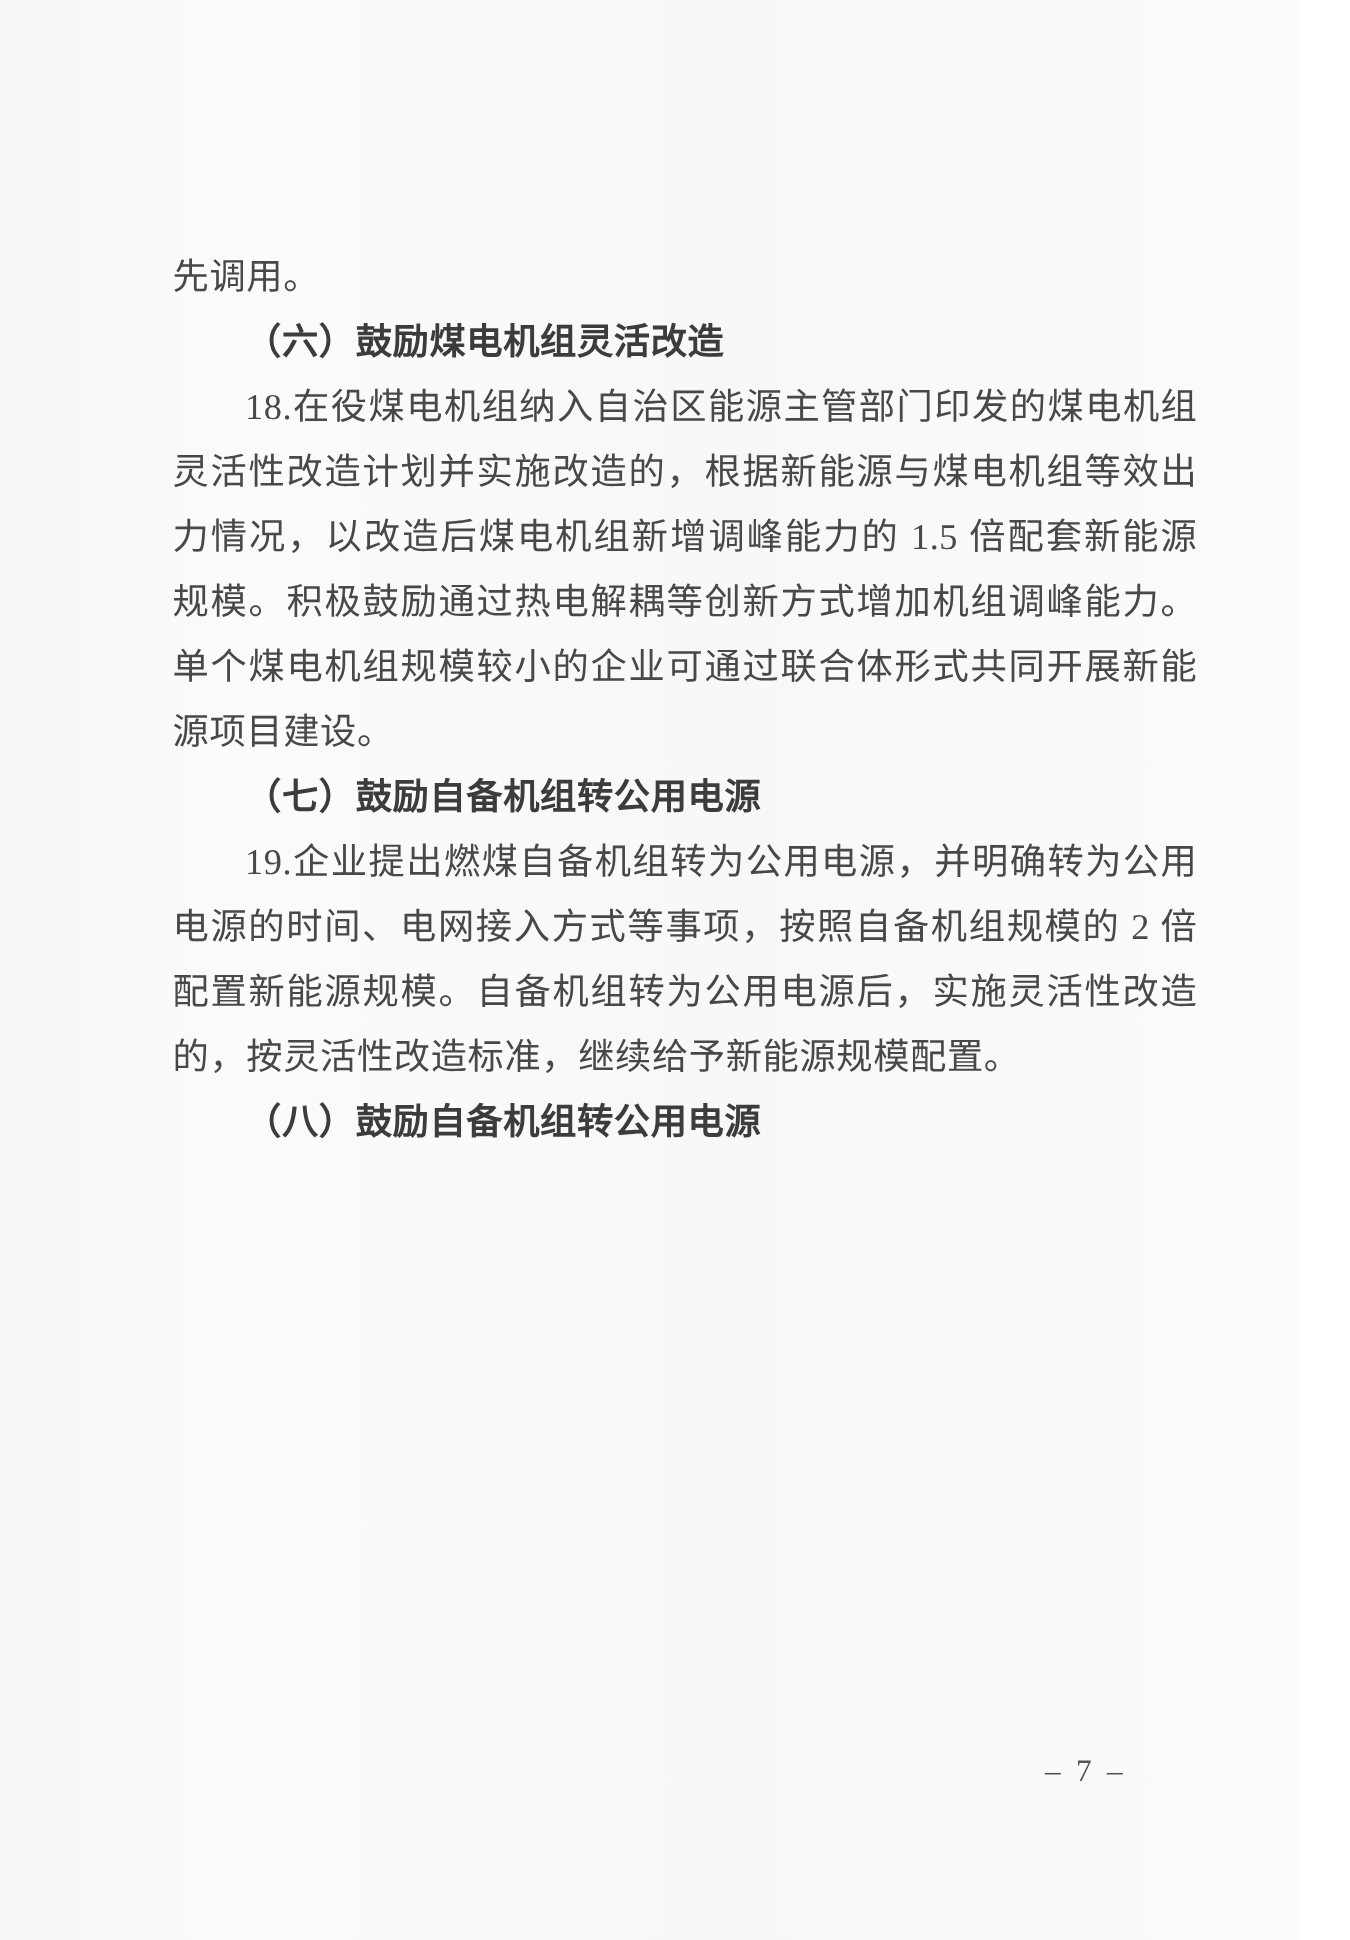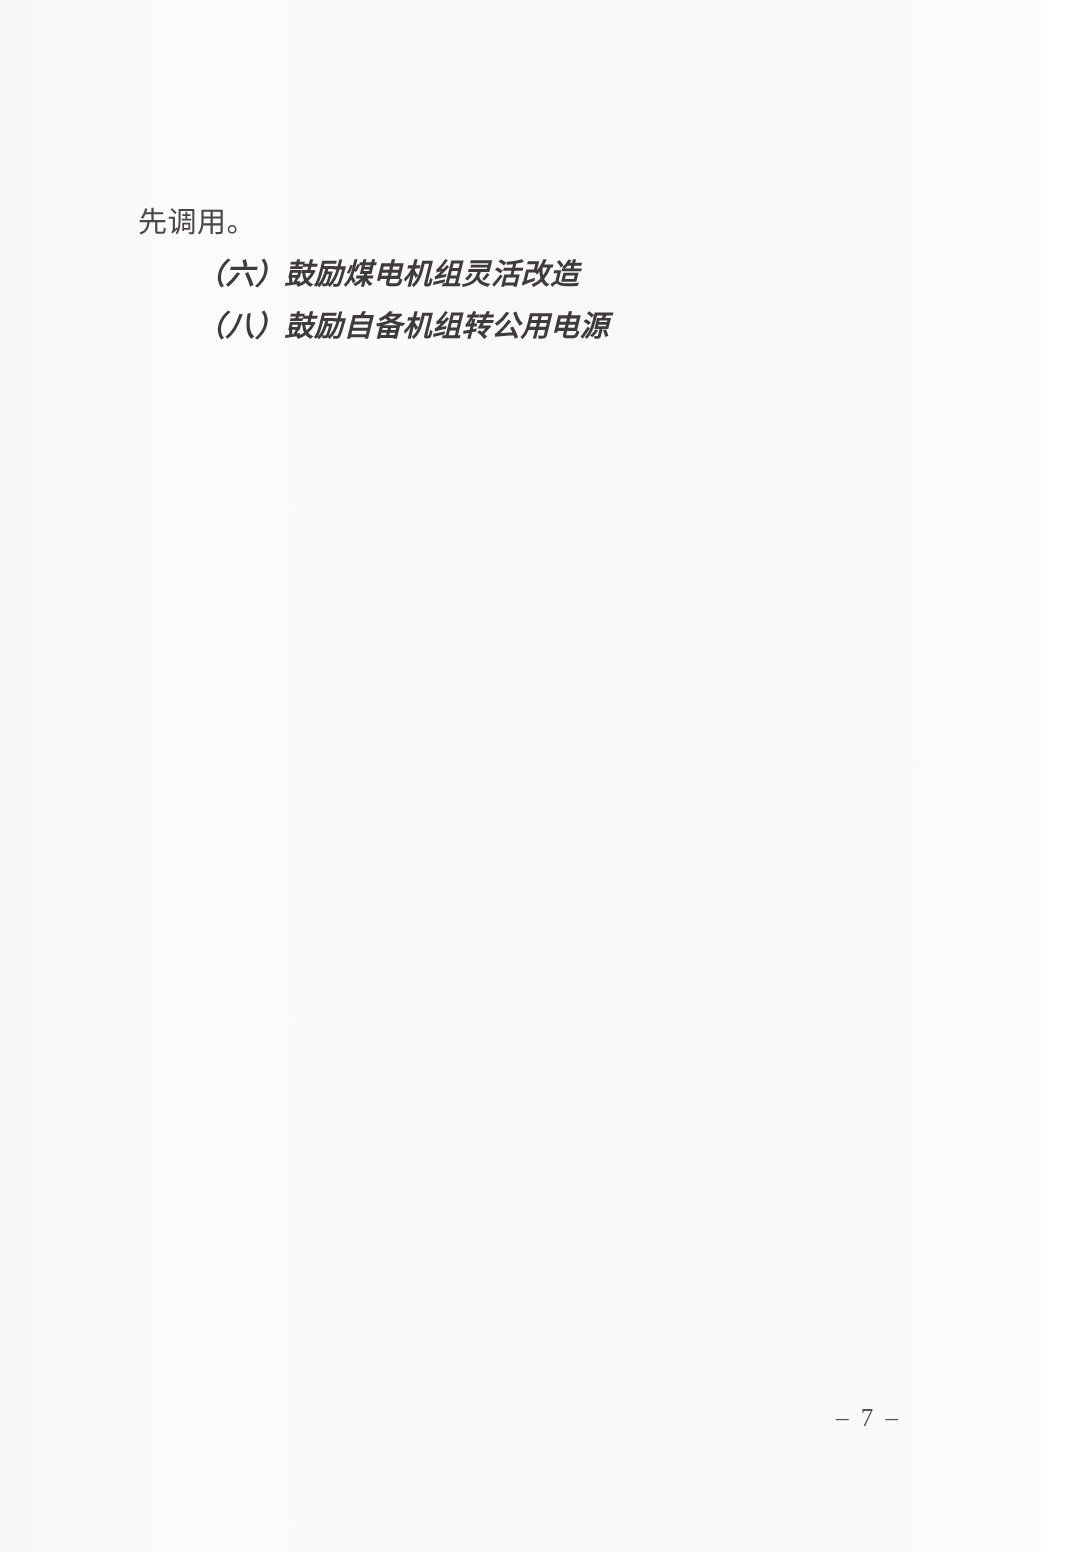--- a/index.html
+++ b/index.html
@@ -29,21 +29,20 @@
   .para {
     font-size: 29px;
     line-height: 52px;
     text-align: justify;
     letter-spacing: 0.5px;
     color: #494846;
   }
 
   .para.indent {
     text-indent: 58px;
-    font-style: italic;
   }
 
   .heading {
     font-weight: 700;
     color: #3d3c3a;
     text-align: left;
   }
 
   .page-number {
     position: absolute;
@@ -58,22 +57,25 @@
 </head>
 <body>
 
 <div class="page">
   <div class="content">
 
     <p class="para">先调用。</p>
 
     <p class="para indent heading">（六）鼓励煤电机组灵活改造</p>
 
+    <p class="para indent">18.在役煤电机组纳入自治区能源主管部门印发的煤电机组灵活性改造计划并实施改造的，根据新能源与煤电机组等效出力情况，以改造后煤电机组新增调峰能力的 1.5 倍配套新能源规模。积极鼓励通过热电解耦等创新方式增加机组调峰能力。单个煤电机组规模较小的企业可通过联合体形式共同开展新能源项目建设。</p>
 
+    <p class="para indent heading">（七）鼓励自备机组转公用电源</p>
 
+    <p class="para indent">19.企业提出燃煤自备机组转为公用电源，并明确转为公用电源的时间、电网接入方式等事项，按照自备机组规模的 2 倍配置新能源规模。自备机组转为公用电源后，实施灵活性改造的，按灵活性改造标准，继续给予新能源规模配置。</p>
 
     <p class="para indent heading">（八）鼓励自备机组转公用电源</p>
 
 
   </div>
 
   <div class="page-number">– 7 –</div>
 </div>
 
 </body></html>

